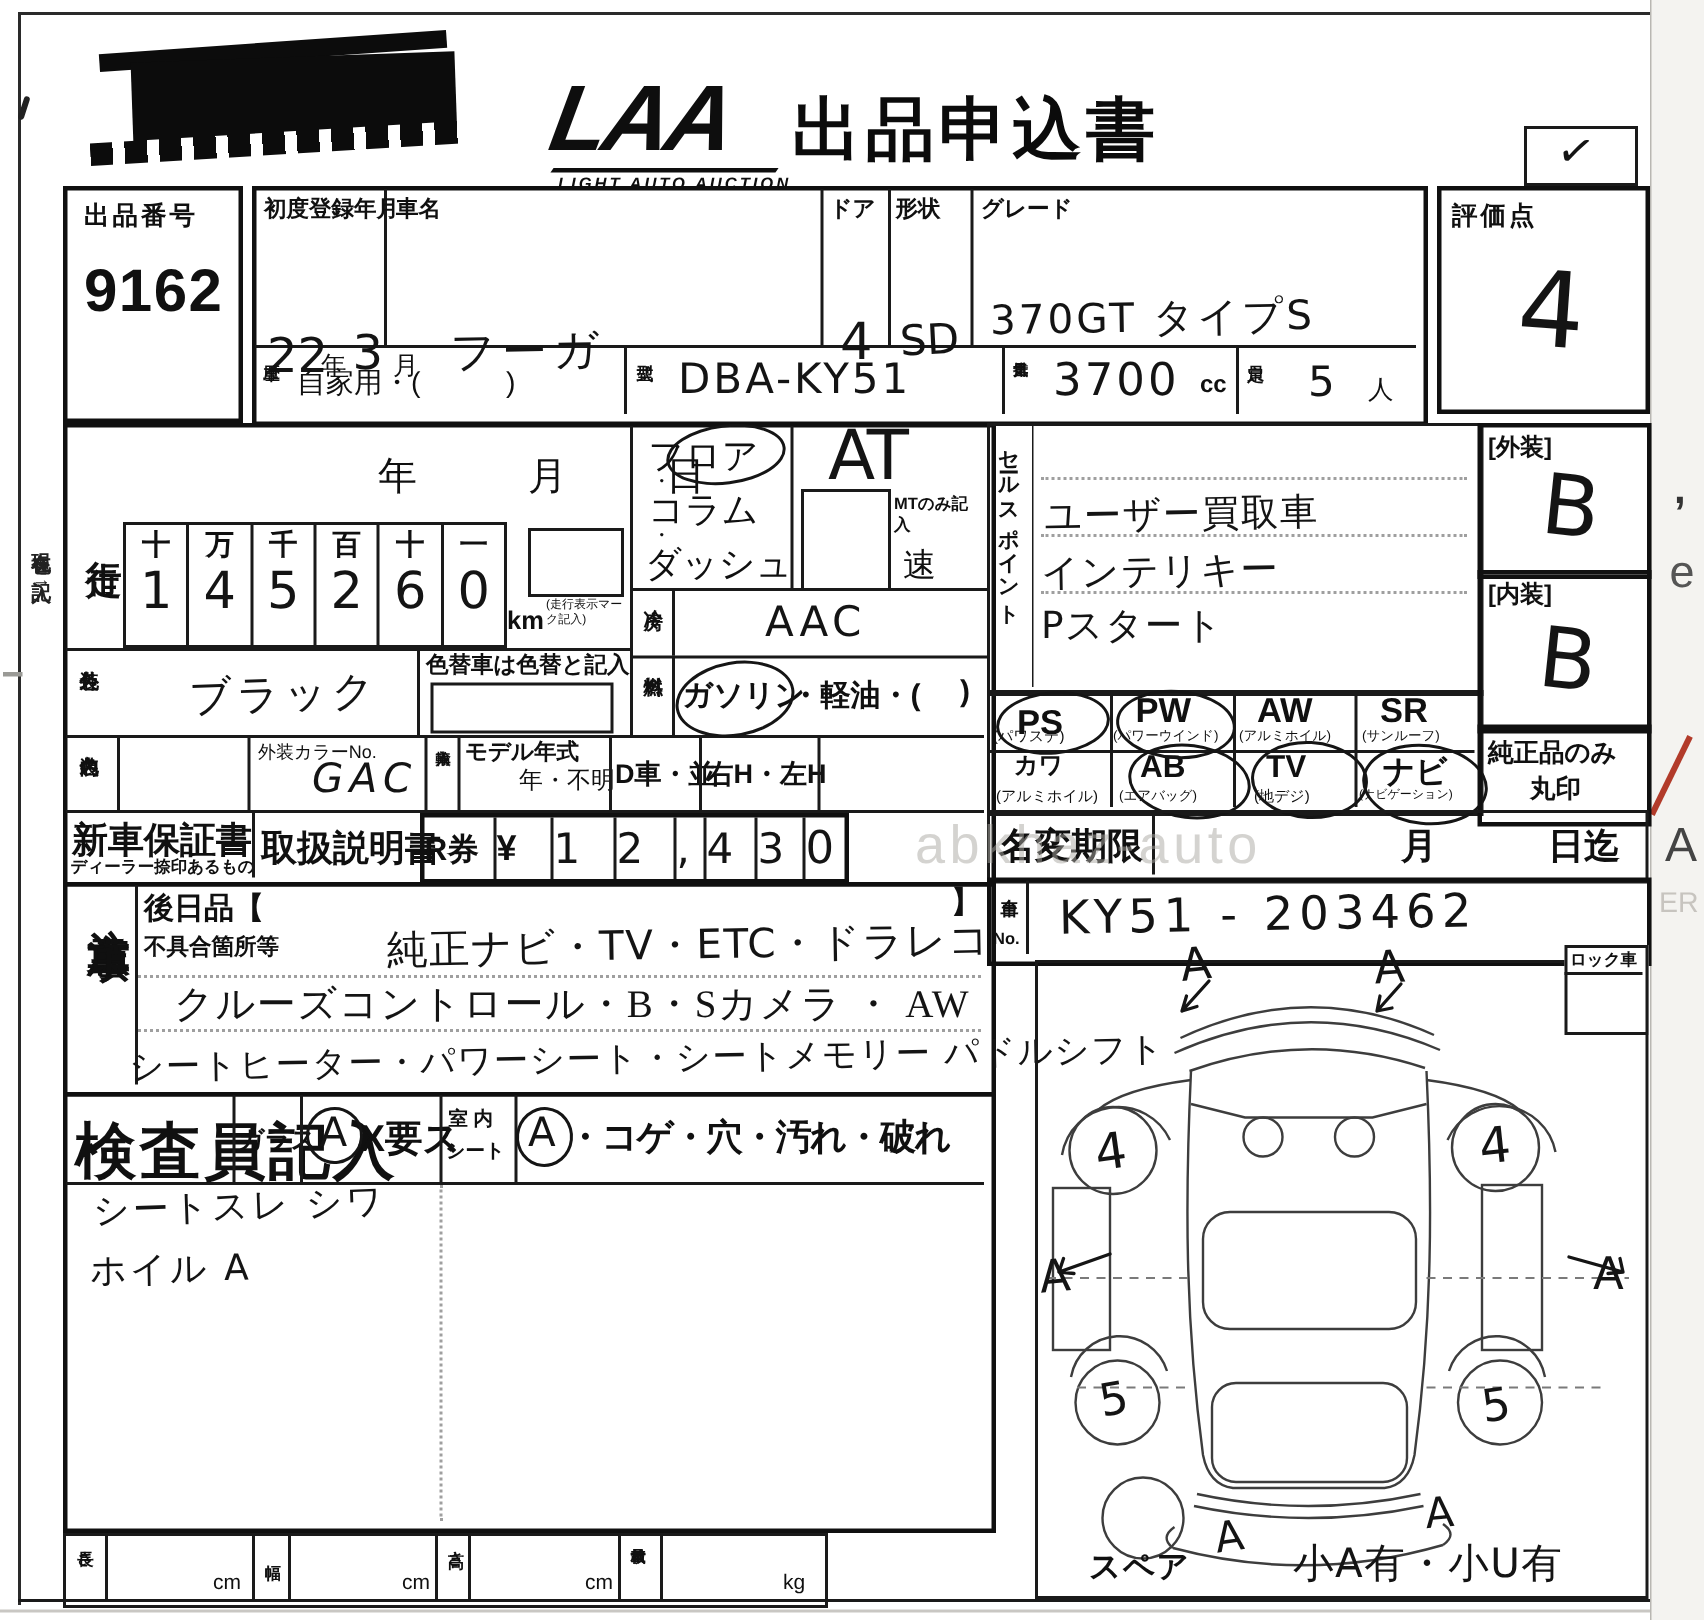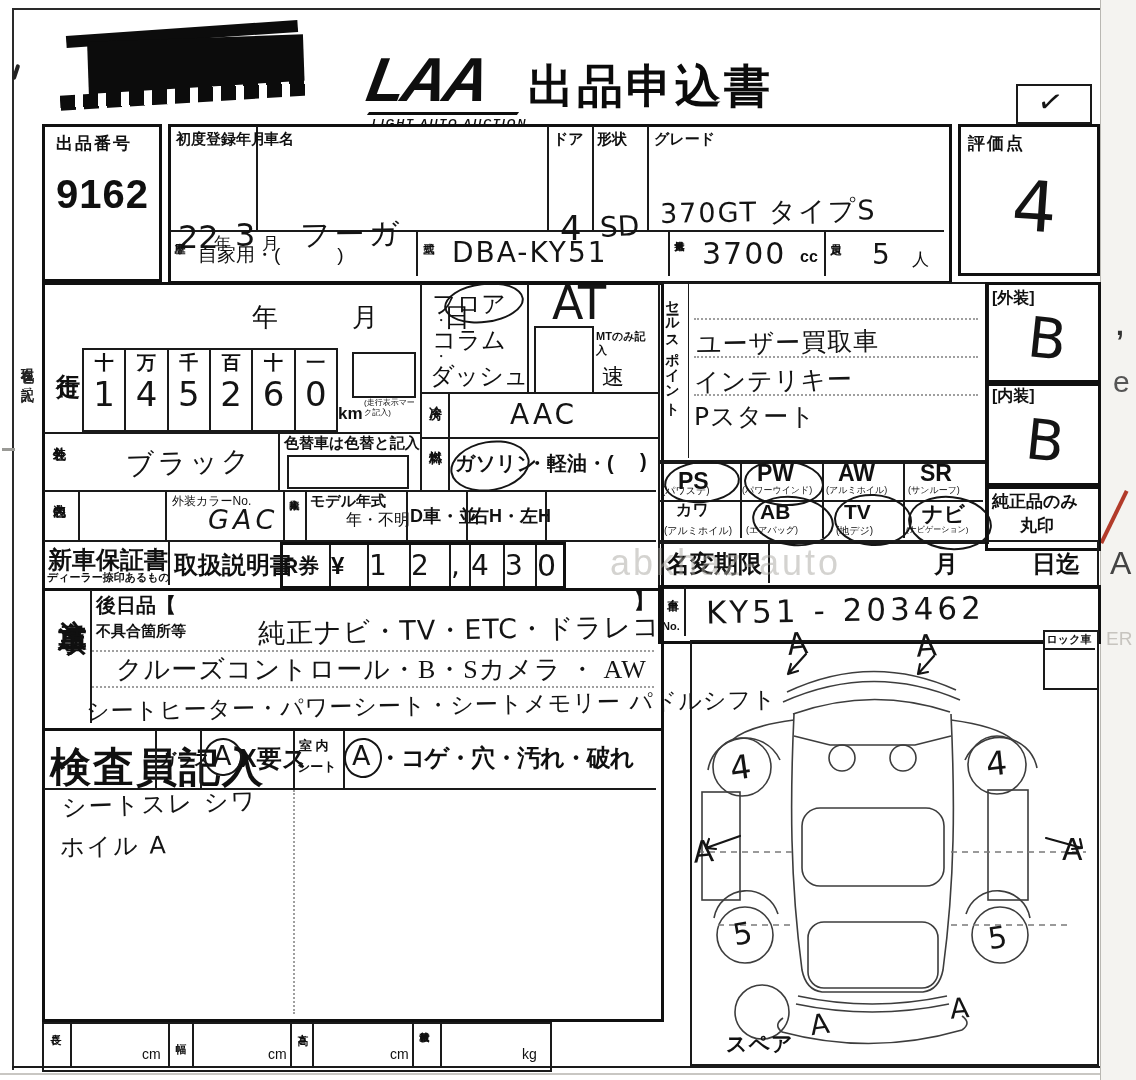--- a/index.html
+++ b/index.html
@@ -29,21 +29,21 @@
 <div class="page">
 
   <div class="abs" style="left:12px;top:8px;width:1086px;height:1060px;border-left:2px solid #2a2a2a;border-top:2px solid #2a2a2a;border-right:2px solid #2a2a2a;"></div>
   <div class="hl" style="left:12px;top:1066px;width:1088px;"></div>
   <div class="abs" style="left:0;top:1073px;width:1136px;height:2px;background:#c9c7c3;"></div>
   <div class="abs" style="left:1100px;top:0;width:36px;height:1080px;background:#f4f3f0;border-left:1px solid #b9b7b2;"></div>
   <div class="abs lbl bold" style="left:1116px;top:310px;font-size:28px;color:#333;">,</div>
   <div class="abs lbl" style="left:1113px;top:365px;font-size:30px;color:#555;">e</div>
   <div class="abs" style="left:1112px;top:488px;width:4px;height:58px;background:#b23b2a;transform:rotate(26deg);"></div>
   <div class="abs lbl" style="left:1110px;top:545px;font-size:32px;color:#444;">A</div>
-  <div class="abs lbl" style="left:1106px;top:592px;font-size:19px;color:#c7c4bf;margin-top:36px;">ER</div>
+  <div class="abs lbl" style="left:1106px;top:592px;font-size:19px;color:#c7c4bf;">ER</div>
   <div class="abs lbl vert" style="left:18px;top:358px;font-size:13px;font-weight:bold;letter-spacing:1px;color:#222;">現在色を記入→</div>
   <div class="abs" style="left:2px;top:448px;width:13px;height:3px;background:#9a9a96;"></div>
   <div class="abs" style="left:14px;top:64px;width:4px;height:16px;background:#222;transform:rotate(18deg);border-radius:2px;"></div>
 
   <div class="abs" style="left:66px;top:28px;width:232px;height:12px;background:#0c0c0c;transform:rotate(-4deg);"></div>
   <div class="abs" style="left:88px;top:38px;width:216px;height:58px;background:#0c0c0c;transform:rotate(-2deg);"></div>
   <div class="abs" style="left:60px;top:88px;width:252px;height:15px;transform:rotate(-3.5deg);
               background:repeating-linear-gradient(90deg,#0c0c0c 0 15px,#ffffff 15px 23px);"></div>
   <div class="abs" style="left:368px;top:44px;font-size:62px;font-weight:900;font-style:italic;letter-spacing:-3px;
               transform:skewX(-10deg);font-family:'Liberation Sans',sans-serif;color:#0e0e0e;">LAA</div>
@@ -360,20 +360,21 @@
   <div class="abs hw" style="left:916px;top:628px;font-size:30px;transform:rotate(-4deg);">A</div>
   <div class="abs hw" style="left:730px;top:748px;font-size:33px;transform:rotate(-8deg);">4</div>
   <div class="abs hw" style="left:986px;top:744px;font-size:33px;transform:rotate(-6deg);">4</div>
   <div class="abs hw" style="left:693px;top:834px;font-size:30px;transform:rotate(-5deg);">A</div>
   <div class="abs hw" style="left:1062px;top:832px;font-size:30px;">A</div>
   <div class="abs hw" style="left:733px;top:916px;font-size:30px;transform:rotate(-10deg);">5</div>
   <div class="abs hw" style="left:988px;top:920px;font-size:30px;transform:rotate(-8deg);">5</div>
   <div class="abs hw" style="left:810px;top:1008px;font-size:28px;transform:rotate(-8deg);">A</div>
   <div class="abs hw" style="left:950px;top:992px;font-size:28px;transform:rotate(-5deg);">A</div>
   <div class="abs lbl bold" style="left:726px;top:1030px;font-size:21px;letter-spacing:1px;">スペア</div>
+  <div class="abs hw bold" style="left:862px;top:1024px;font-size:27px;letter-spacing:1px;">小A有・小U有</div>
 
   <div class="abs b2" style="left:42px;top:1022px;width:506px;height:46px;"></div>
   <div class="abs lbl bold vert" style="left:48px;top:1026px;font-size:11px;">長さ</div>
   <div class="vl" style="left:70px;top:1024px;height:42px;"></div>
   <div class="abs lbl" style="left:142px;top:1046px;font-size:14px;">cm</div>
   <div class="vl" style="left:168px;top:1024px;height:42px;"></div>
   <div class="abs lbl bold vert" style="left:173px;top:1034px;font-size:11px;">幅</div>
   <div class="vl" style="left:192px;top:1024px;height:42px;"></div>
   <div class="abs lbl" style="left:268px;top:1046px;font-size:14px;">cm</div>
   <div class="vl" style="left:290px;top:1024px;height:42px;"></div>

